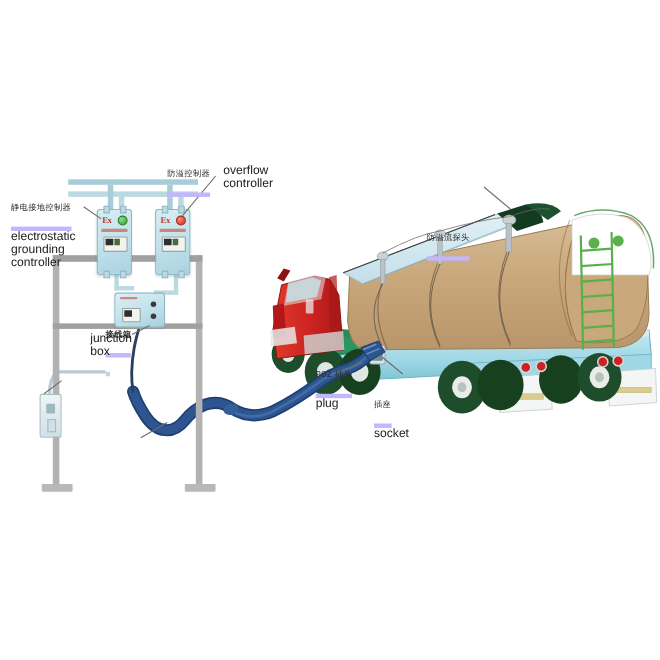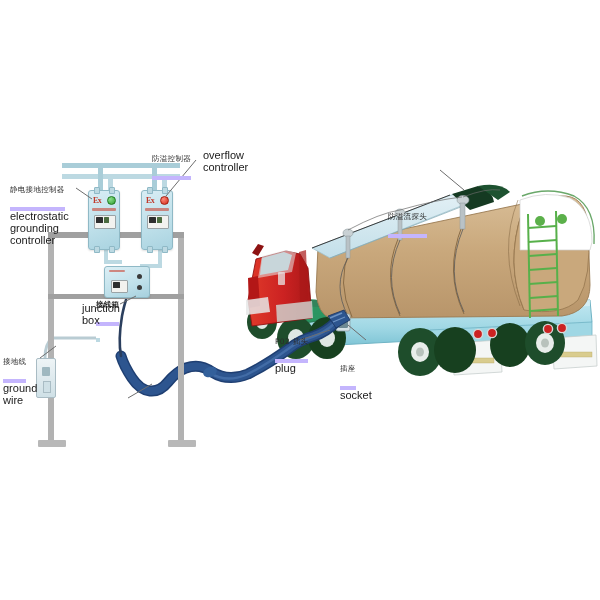--- a/index.html
+++ b/index.html
@@ -325,27 +325,22 @@
 
   <div class="lbl" style="left:96px;top:293px;font-weight:bold;">
     <div class="cn ul">接线箱</div>
   </div>
   <div class="lbl" style="left:82px;top:303px;">
     <div class="en">junction</div>
     <div class="en">box</div>
   </div>
 
 
-  <div class="lbl" style="left:3px;top:350px;">
-    <div class="cn ul">接地线</div>
-    <div class="en">ground</div>
-    <div class="en">wire</div>
-  </div>
-
-  <div class="lbl" style="left:275px;top:330px;">
+
+  <div class="lbl" style="left:287px;top:330px;">
     <div class="cn ul">P02 插头</div>
     <div class="en">plug</div>
   </div>
 
   <div class="lbl" style="left:340px;top:341px;margin-top:16px;">
     <div class="cn ul">插座</div>
     <div class="en">socket</div>
   </div>
 
 </div>

